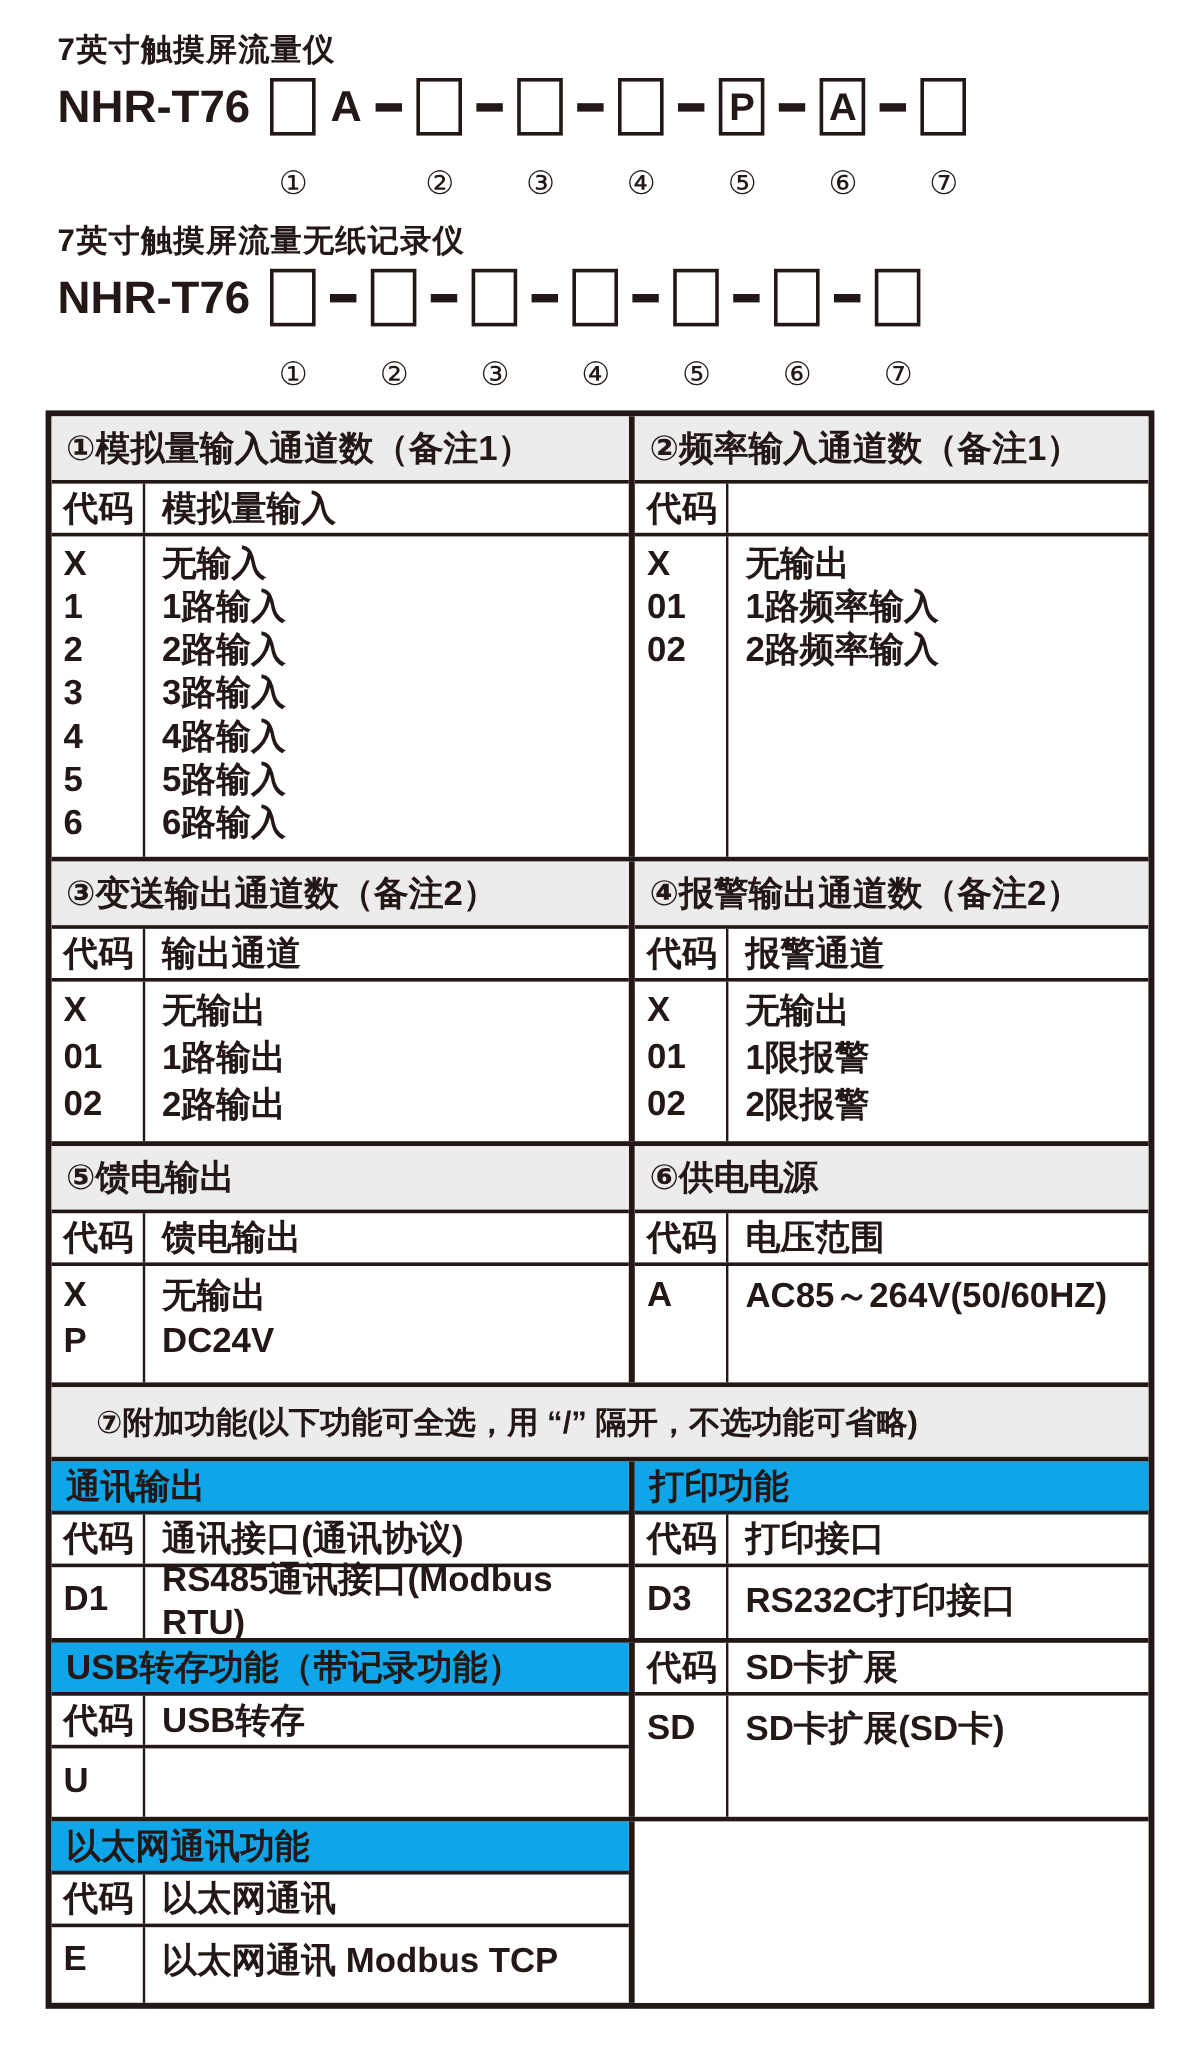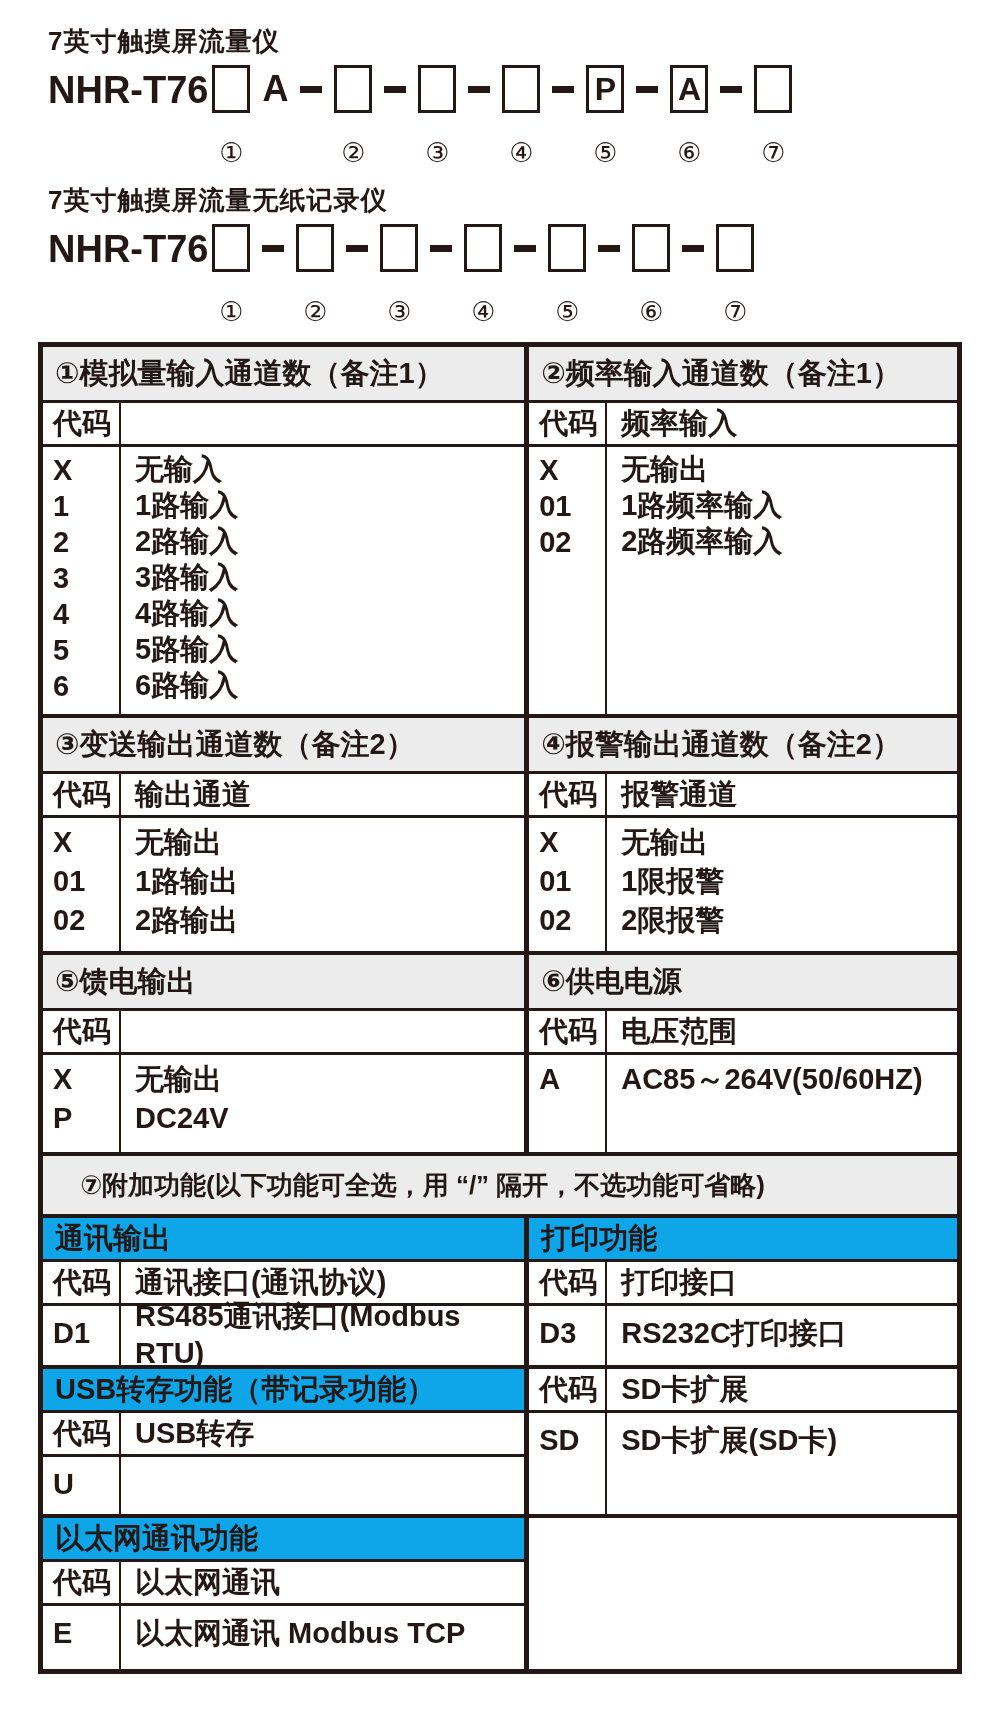--- a/index.html
+++ b/index.html
@@ -21,21 +21,21 @@
   .model-line{
     display:flex;
     align-items:flex-start;
     margin:2px 0 14px 10px;
   }
   .model-prefix{
     font-size:38px;
     font-weight:600;
     line-height:50px;
     letter-spacing:0px;
-    margin-right:4px;
+    margin-right:17px;
     white-space:nowrap;
   }
   .model-tokens{
     display:inline-flex;
     align-items:flex-start;
     gap:12px;
   }
   .tok{display:inline-flex;flex-direction:column;align-items:center;}
   .mbox{
     width:38px;height:48px;
@@ -228,20 +228,21 @@
       </span>
   </div>
 </section>
 
 <div class="spec-table">
     <div class="band pair">
       <div class="half left">
         <div class="sec-header gray">①模拟量输入通道数（备注1）</div>
         <div class="col-header">
           <span class="code-cell">代码</span>
+          <span class="label-cell">模拟量输入</span>
         </div>
         <div class="tbody">
           <div class="row">
             <span class="code-cell">X</span>
             <span class="label-cell">无输入</span>
           </div>
           <div class="row">
             <span class="code-cell">1</span>
             <span class="label-cell">1路输入</span>
           </div>
@@ -264,21 +265,20 @@
           <div class="row">
             <span class="code-cell">6</span>
             <span class="label-cell">6路输入</span>
           </div>
         </div>
       </div>
       <div class="half right">
         <div class="sec-header gray">②频率输入通道数（备注1）</div>
         <div class="col-header">
           <span class="code-cell">代码</span>
-          <span class="label-cell">频率输入</span>
         </div>
         <div class="tbody">
           <div class="row">
             <span class="code-cell">X</span>
             <span class="label-cell">无输出</span>
           </div>
           <div class="row">
             <span class="code-cell">01</span>
             <span class="label-cell">1路频率输入</span>
           </div>
@@ -331,20 +331,21 @@
             <span class="label-cell">2限报警</span>
           </div>
         </div>
       </div>
     </div>
     <div class="band pair">
       <div class="half left">
         <div class="sec-header gray">⑤馈电输出</div>
         <div class="col-header">
           <span class="code-cell">代码</span>
+          <span class="label-cell">馈电输出</span>
         </div>
         <div class="tbody">
           <div class="row">
             <span class="code-cell">X</span>
             <span class="label-cell">无输出</span>
           </div>
           <div class="row">
             <span class="code-cell">P</span>
             <span class="label-cell">DC24V</span>
           </div>

